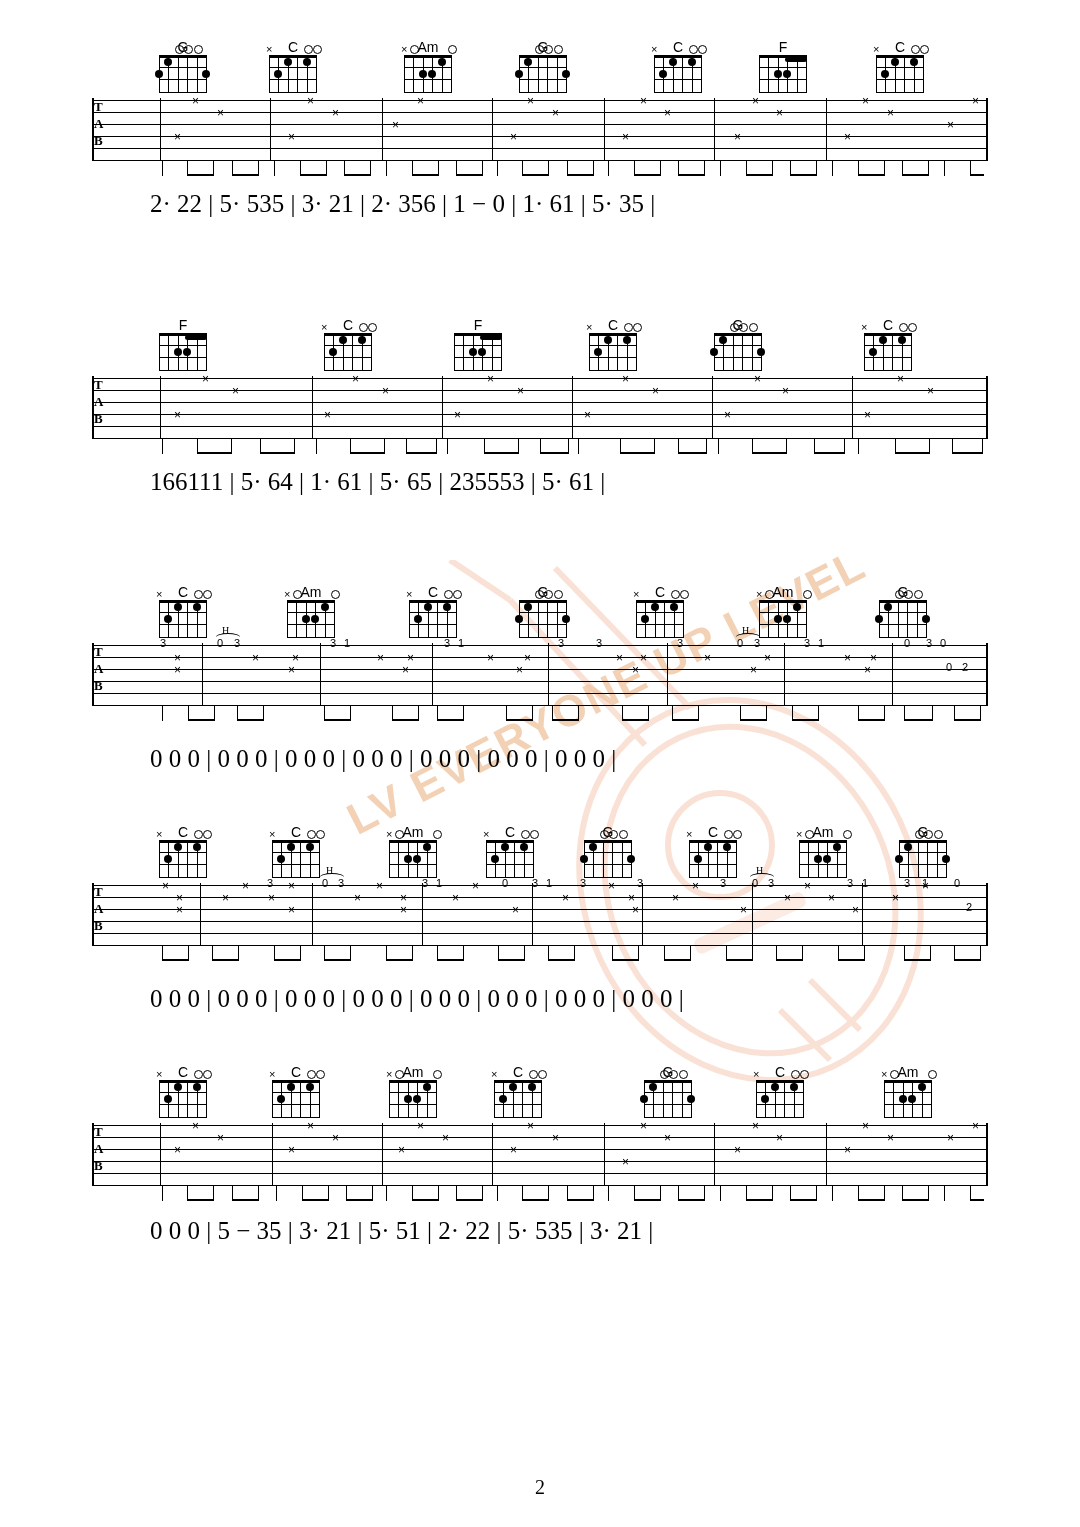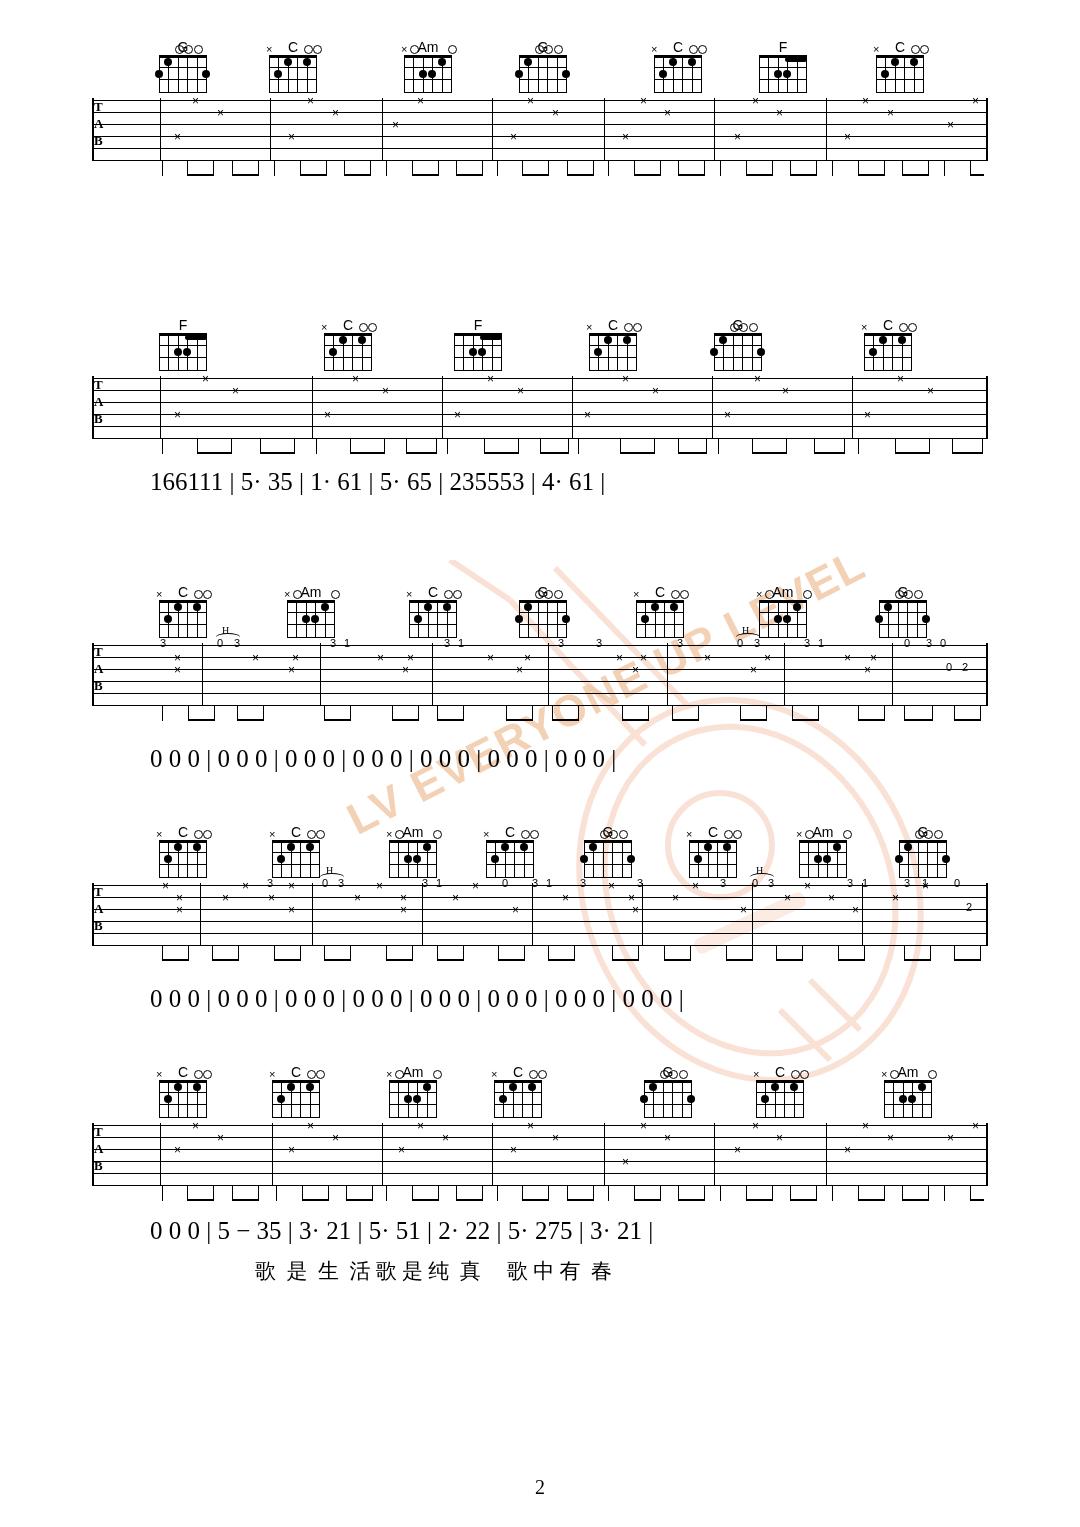--- a/index.html
+++ b/index.html
@@ -309,20 +309,23 @@
       <div class="beam" style="left:766px;top:76px;width:26px"></div>
         <div class="stem" style="left:792px;top:62px"></div>
       <div class="stem" style="left:810px;top:62px"></div>
         <div class="beam" style="left:810px;top:76px;width:26px"></div>
       <div class="stem" style="left:836px;top:62px"></div>
       <div class="stem" style="left:852px;top:62px"></div>
         <div class="stem" style="left:878px;top:62px"></div>
       <div class="beam" style="left:878px;top:76px;width:14px"></div>
     </div>
 
+    <div class="nrow" style="height:46px;margin-top:18px;">
+      <div class="jianpu" style="left:150px;top:0">2· 22 | 5· 535 | 3· 21 | 2· 356 | 1 − 0 | 1· 61 | 5· 35 |</div>
+    </div>
   </div>
 
   <div class="system" style="top:318px;">
     <div class="chordrow">
       <div class="chord" style="left:155px;">
         <div class="cname">F</div>
         <div class="grid">
           <div class="nut"></div>
             <div class="hline" style="top:12px"></div>
             <div class="hline" style="top:24px"></div>
@@ -516,21 +519,21 @@
       <div class="stem" style="left:766px;top:62px"></div>
         <div class="stem" style="left:803px;top:62px"></div>
       <div class="beam" style="left:803px;top:76px;width:34px"></div>
         <div class="stem" style="left:837px;top:62px"></div>
       <div class="stem" style="left:860px;top:62px"></div>
         <div class="beam" style="left:860px;top:76px;width:30px"></div>
       <div class="stem" style="left:890px;top:62px"></div>
     </div>
 
     <div class="nrow" style="height:46px;margin-top:18px;">
-      <div class="jianpu" style="left:150px;top:0">166111 | 5· 35 | 1· 61 | 5· 65 | 235553 | 4· 61 |</div>
+      <div class="jianpu" style="left:150px;top:0">166111 | 5· 64 | 1· 61 | 5· 65 | 235553 | 5· 61 |</div>
     </div>
   </div>
 
   <div class="system" style="top:585px;">
     <div class="chordrow">
       <div class="chord" style="left:155px;">
         <div class="cname">C</div>
         <div class="grid">
           <div class="nut"></div>
             <div class="hline" style="top:12px"></div>
@@ -1325,21 +1328,18 @@
         <div class="stem" style="left:792px;top:62px"></div>
       <div class="stem" style="left:810px;top:62px"></div>
         <div class="beam" style="left:810px;top:76px;width:26px"></div>
       <div class="stem" style="left:836px;top:62px"></div>
       <div class="stem" style="left:852px;top:62px"></div>
         <div class="stem" style="left:878px;top:62px"></div>
       <div class="beam" style="left:878px;top:76px;width:14px"></div>
     </div>
 
     <div class="nrow" style="height:46px;margin-top:20px;">
-      <div class="jianpu" style="left:150px;top:0">0 0 0 | 5 − 35 | 3· 21 | 5· 51 | 2· 22 | 5· 275 | 3· 21 |</div>
-    </div>
-    <div class="nrow">
-      <div class="lyric" style="left:255px;top:-6px">歌&nbsp;&nbsp;是&nbsp;&nbsp;生&nbsp;&nbsp;活&nbsp;歌&nbsp;是&nbsp;纯&nbsp;&nbsp;真&nbsp;&nbsp;&nbsp;&nbsp;&nbsp;歌&nbsp;中&nbsp;有&nbsp;&nbsp;春</div>
+      <div class="jianpu" style="left:150px;top:0">0 0 0 | 5 − 35 | 3· 21 | 5· 51 | 2· 22 | 5· 535 | 3· 21 |</div>
     </div>
   </div>
 
   <div class="pageno">2</div>
 </div>
 
 </body></html>

